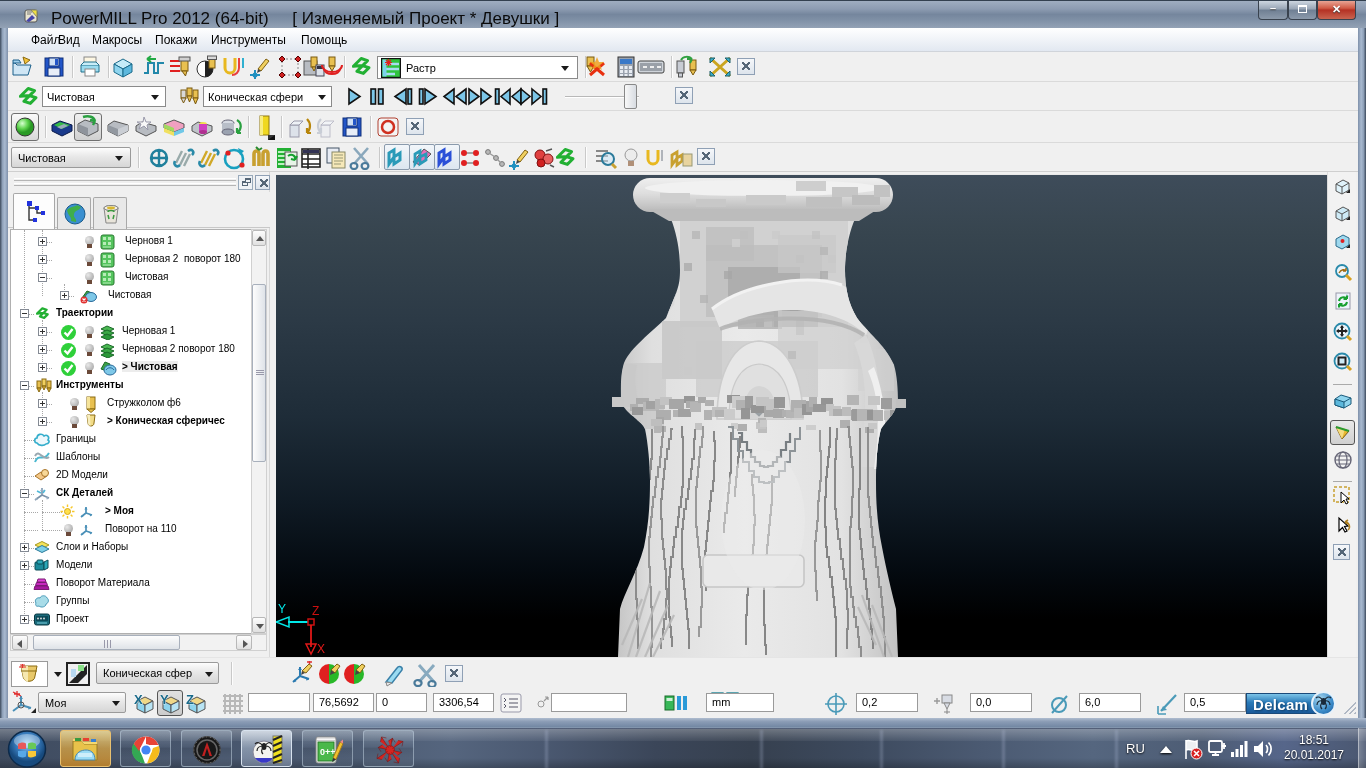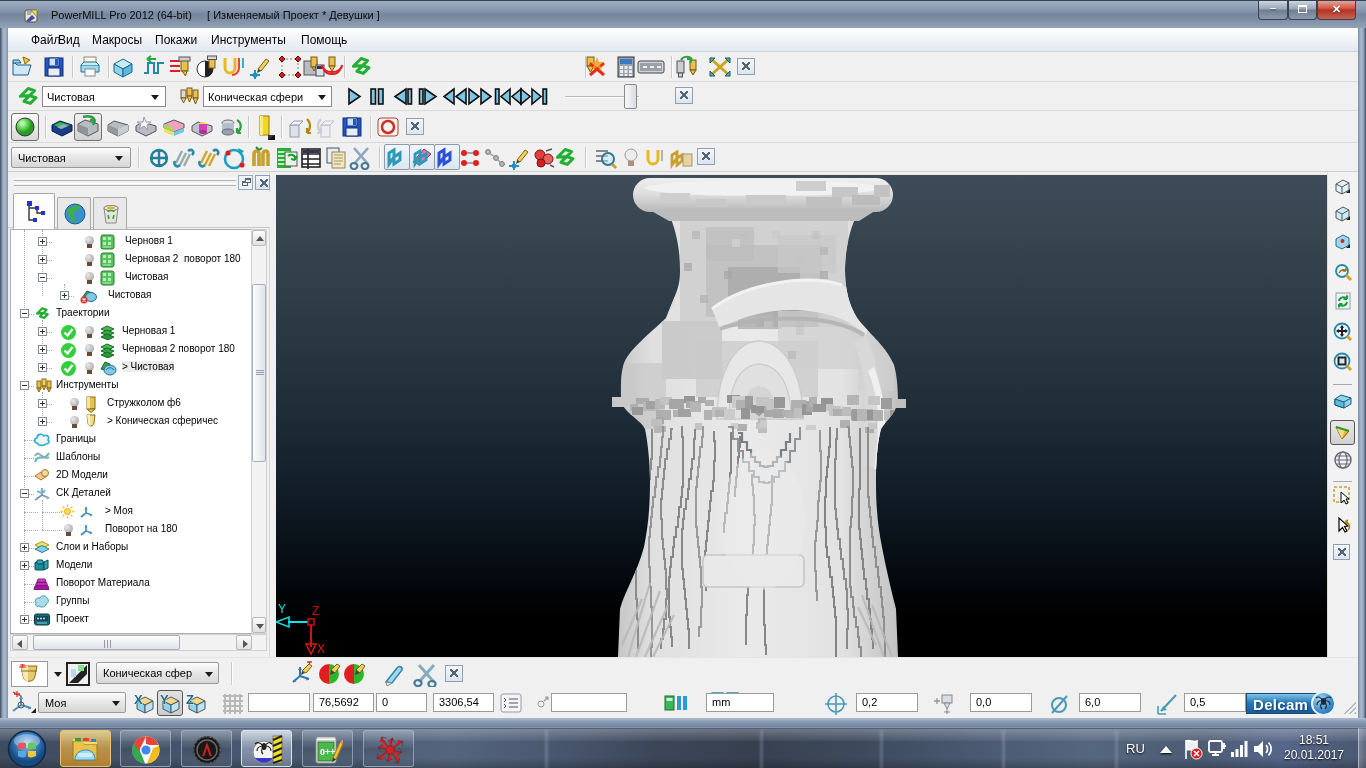--- a/index.html
+++ b/index.html
@@ -1,19 +1,19 @@
 <!DOCTYPE html>
 <html><head><meta charset="utf-8">
 <style>
 *{margin:0;padding:0;box-sizing:border-box}
 body{width:1366px;height:768px;overflow:hidden;font-family:"Liberation Sans",sans-serif;background:#000}
 #screen{position:relative;width:1366px;height:768px}
 .abs{position:absolute}
 #titlebar{left:0;top:0;width:1366px;height:28px;background:linear-gradient(#9fadc0 0%,#8c9bb1 30%,#75869d 50%,#7f90a6 70%,#93a2b5 100%);border-top:1px solid #33404f}
-#title-text{position:absolute;left:51px;top:8px;font-size:11px;color:#0a0a0a;white-space:nowrap}
+#title-text{position:absolute;left:51px;top:8px;font-size:17px;color:#0a0a0a;white-space:nowrap}
 .capbtn{position:absolute;top:0;height:19px;border:1px solid #39424e;border-top:none;border-radius:0 0 4px 4px;background:linear-gradient(#cdd6e0 0%,#97a4b4 45%,#6f7f93 50%,#8c9aab 100%)}
 #btn-close{background:linear-gradient(#e8a494 0%,#d05a45 40%,#b53224 50%,#c96450 100%)}
 .capglyph{position:absolute;color:#fff;font-weight:bold;text-align:center;width:100%;font-size:11px;top:2px;text-shadow:0 1px 1px #333}
 #menubar{left:8px;top:28px;width:1350px;height:24px;background:linear-gradient(#ffffff,#e2e8f1);border-bottom:1px solid #d0d4da}
 .menuitem{position:absolute;top:5px;font-size:12px;color:#000}
 .tbrow{position:absolute;left:8px;width:1350px;background:#f0f0f0}
 .tsep{position:absolute;width:1px;background:#c9c9c9;box-shadow:1px 0 0 #fdfdfd}
 .combo{position:absolute;background:#fff;border:1px solid #8a8a8a;font-size:11px;color:#000}
 .combo .txt{position:absolute;left:4px;top:50%;transform:translateY(-50%);white-space:nowrap}
 .gcombo{position:absolute;background:linear-gradient(#fdfdfd,#e8e8e8 45%,#d6d6d6);border:1px solid #9a9a9a;border-radius:2px;font-size:11px;color:#000}
@@ -21,21 +21,21 @@
 .pbtn{position:absolute;width:26px;height:26px;border:1px solid #8a9aac;border-radius:2px;background:linear-gradient(#f2f6fa,#dce6f0)}
 .arr{position:absolute;width:0;height:0;border-left:4px solid transparent;border-right:4px solid transparent;border-top:5px solid #1a1a1a}
 .field{position:absolute;background:#fff;border:1px solid #9a9a9a;font-size:11px;color:#000;line-height:17px;padding-left:5px;white-space:nowrap}
 .xbtn{position:absolute;width:18px;height:17px;background:linear-gradient(#f5f7fa,#dde4ec);border:1px solid #8fa0b5}
 .xbtn:after{content:"";position:absolute;left:4px;top:3px;width:8px;height:8px;background:
  linear-gradient(45deg,transparent 41%,#567 41%,#567 59%,transparent 59%),
  linear-gradient(-45deg,transparent 41%,#567 41%,#567 59%,transparent 59%)}
 .ic{position:absolute}
 #explorer{left:8px;top:172px;width:262px;height:485px;background:#f0f0f0;border-right:1px solid #d8d8d8}
 .treerow{position:absolute;font-size:10px;color:#000;white-space:nowrap}
-.treerow b{font-weight:normal}
+.treerow b{font-weight:bold}
 .pm{position:absolute;width:9px;height:9px;background:#fff;border:1px solid #848a94}
 .pm:before{content:"";position:absolute;left:1px;top:3px;width:5px;height:1px;background:#333}
 .pm.plus:after{content:"";position:absolute;left:3px;top:1px;width:1px;height:5px;background:#333}
 .bulb{position:absolute;width:9px;height:13px}
 .bulb:before{content:"";position:absolute;left:0;top:0;width:9px;height:9px;border-radius:50%;background:radial-gradient(circle at 3px 3px,#e8e8e8,#9a9a9a)}
 .bulb:after{content:"";position:absolute;left:2px;top:8px;width:5px;height:4px;background:#6b4a3a}
 #viewport{left:276px;top:174px;width:1051px;height:483px;background:linear-gradient(#3d4b59 0%,#35434f 15%,#2b3945 35%,#1f2d3a 55%,#101b26 75%,#03070c 90%,#000 100%);border-top:1px solid #e8e8e8}
 #righttb{left:1327px;top:172px;width:29px;height:485px;background:#f2f2f2;border-left:1px solid #dcdcdc}
 .rbtn{position:absolute;left:5px;width:19px;height:19px}
 #taskbar{left:0;top:727px;width:1366px;height:41px;background:linear-gradient(#55617a 0%,#414c61 20%,#3a4457 60%,#333c4e 100%);border-top:1px solid #8295ad}
@@ -145,20 +145,30 @@
         <path d="M5 14 A8 5 0 0 0 21 14" fill="none" stroke="#e02020" stroke-width="2"></path>
         <rect x="10" y="2" width="6" height="9" fill="#e8c050" stroke="#7a5a10"></rect>
         <path d="M10 11 L16 11 L13 16 Z" fill="#e8c050" stroke="#7a5a10"></path>
       </svg>
     <div class="tsep" style="left:336px;top:4px;height:22px"></div>
     <svg class="ic" style="left:344px;top:3px" width="24" height="24" viewBox="0 0 24 24">
         <g transform="rotate(45 12 12)">
           <path d="M4 19 L4 8 L10 5 L10 12 L16 9 L16 17 L10 20 L10 12 Z" fill="none" stroke="#22b033" stroke-width="3" stroke-linejoin="round"></path>
         </g>
       </svg>
+    <div class="combo" style="left:369px;top:4px;width:201px;height:23px">
+      <svg class="ic" style="left:3px;top:1px" width="20" height="20" viewBox="0 0 20 20">
+          <rect x="0.5" y="0.5" width="19" height="19" fill="#2fc43e" stroke="#111" stroke-width="1.4"></rect>
+          <path d="M2 6 H18 M2 11 H18 M2 16 H14" stroke="#a8dcf0" stroke-width="2.4"></path>
+          <rect x="1.5" y="1.5" width="4" height="17" fill="#7ad4ea"></rect>
+          <path d="M5 2 L10 7 M10 2 L5 7 M7.5 1 L7.5 8 M4 4.5 L11 4.5" stroke="#e02020" stroke-width="1.2"></path>
+        </svg>
+      <div class="txt" style="left:28px">Растр</div>
+      <div class="arr" style="right:8px;top:9px"></div>
+    </div>
     <div class="tsep" style="left:577px;top:4px;height:22px"></div>
     <svg class="ic" style="left:576px;top:3px" width="24" height="24" viewBox="0 0 24 24">
         <rect x="3" y="2" width="7" height="9" fill="#e8c050" stroke="#7a5a10"></rect>
         <path d="M3 11 L10 11 L6.5 17 Z" fill="#e8c050" stroke="#7a5a10"></path>
         <path d="M6 8 L20 20 M20 8 L6 20" stroke="#e83010" stroke-width="3"></path>
         <path d="M13 2 L15 7 L20 7 L16 10 L18 15 L13 12 L8 15 L10 10 L6 7 L11 7 Z" fill="#f0a020" opacity="0.85"></path>
       </svg>
     <svg class="ic" style="left:606px;top:3px" width="24" height="24" viewBox="0 0 24 24">
         <rect x="4" y="2" width="16" height="20" fill="#9aa2ae" stroke="#333"></rect>
         <rect x="6" y="4" width="12" height="5" fill="#3a79c8"></rect>
@@ -700,21 +710,21 @@
           <path d="M3 13 L5.5 12.6 L4 10.8 Z" fill="#4a90b8"></path>
         </svg>
 <div class="treerow" style="left:97px;top:333px"><b>&gt; Моя</b></div>
 <div class="bulb" style="left:56px;top:352px"></div>
 <svg class="ic" style="left:70px;top:350px" width="17" height="16" viewBox="0 0 17 16">
           <path d="M3 13 L8 9 M8 9 L8 3 M8 9 L14 11" stroke="#4a90b8" stroke-width="1.7"></path>
           <path d="M8 3 L6.4 5.4 L9.6 5.4 Z" fill="#4a90b8"></path>
           <path d="M14 11 L11.6 9.8 L12 12.6 Z" fill="#4a90b8"></path>
           <path d="M3 13 L5.5 12.6 L4 10.8 Z" fill="#4a90b8"></path>
         </svg>
-<div class="treerow" style="left:97px;top:351px">Поворот на 180</div>
+<div class="treerow" style="left:97px;top:351px">Поворот на 110</div>
 <div class="pm plus" style="left:12px;top:371px"></div>
 <svg class="ic" style="left:25px;top:368px" width="18" height="15" viewBox="0 0 18 15">
           <path d="M2 5 L9 1.5 L16 5 L9 8.5 Z" fill="#f4e25a" stroke="#a89a20"></path>
           <path d="M2 9 L9 5.5 L16 9 L9 12.5 Z" fill="#7ed0e8" stroke="#2a7a9a"></path>
         </svg>
 <div class="treerow" style="left:48px;top:369px">Слои и Наборы</div>
 <div class="pm plus" style="left:12px;top:389px"></div>
 <svg class="ic" style="left:25px;top:386px" width="18" height="15" viewBox="0 0 18 15">
           <rect x="2" y="4" width="9" height="8" rx="1" fill="#1b8a9a" stroke="#0a4a55"></rect>
           <path d="M11 4 L15 2 L15 10 L11 12 Z" fill="#2aa8b8" stroke="#0a4a55"></path>

